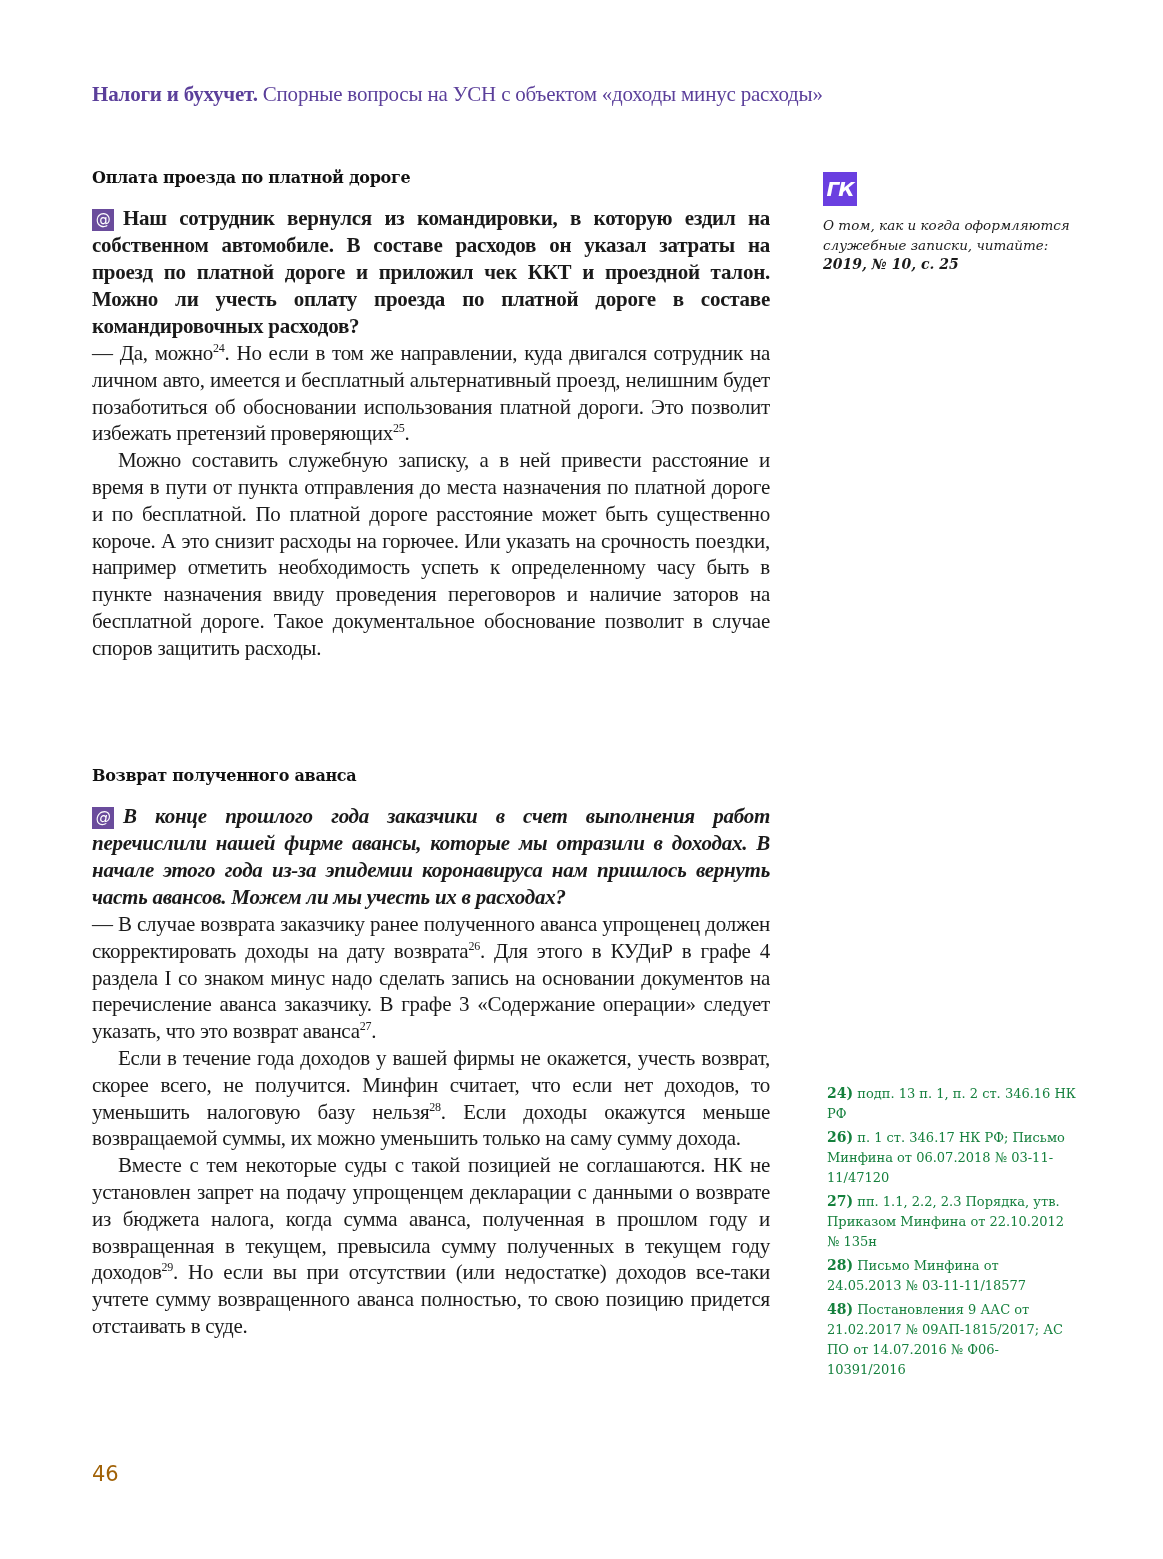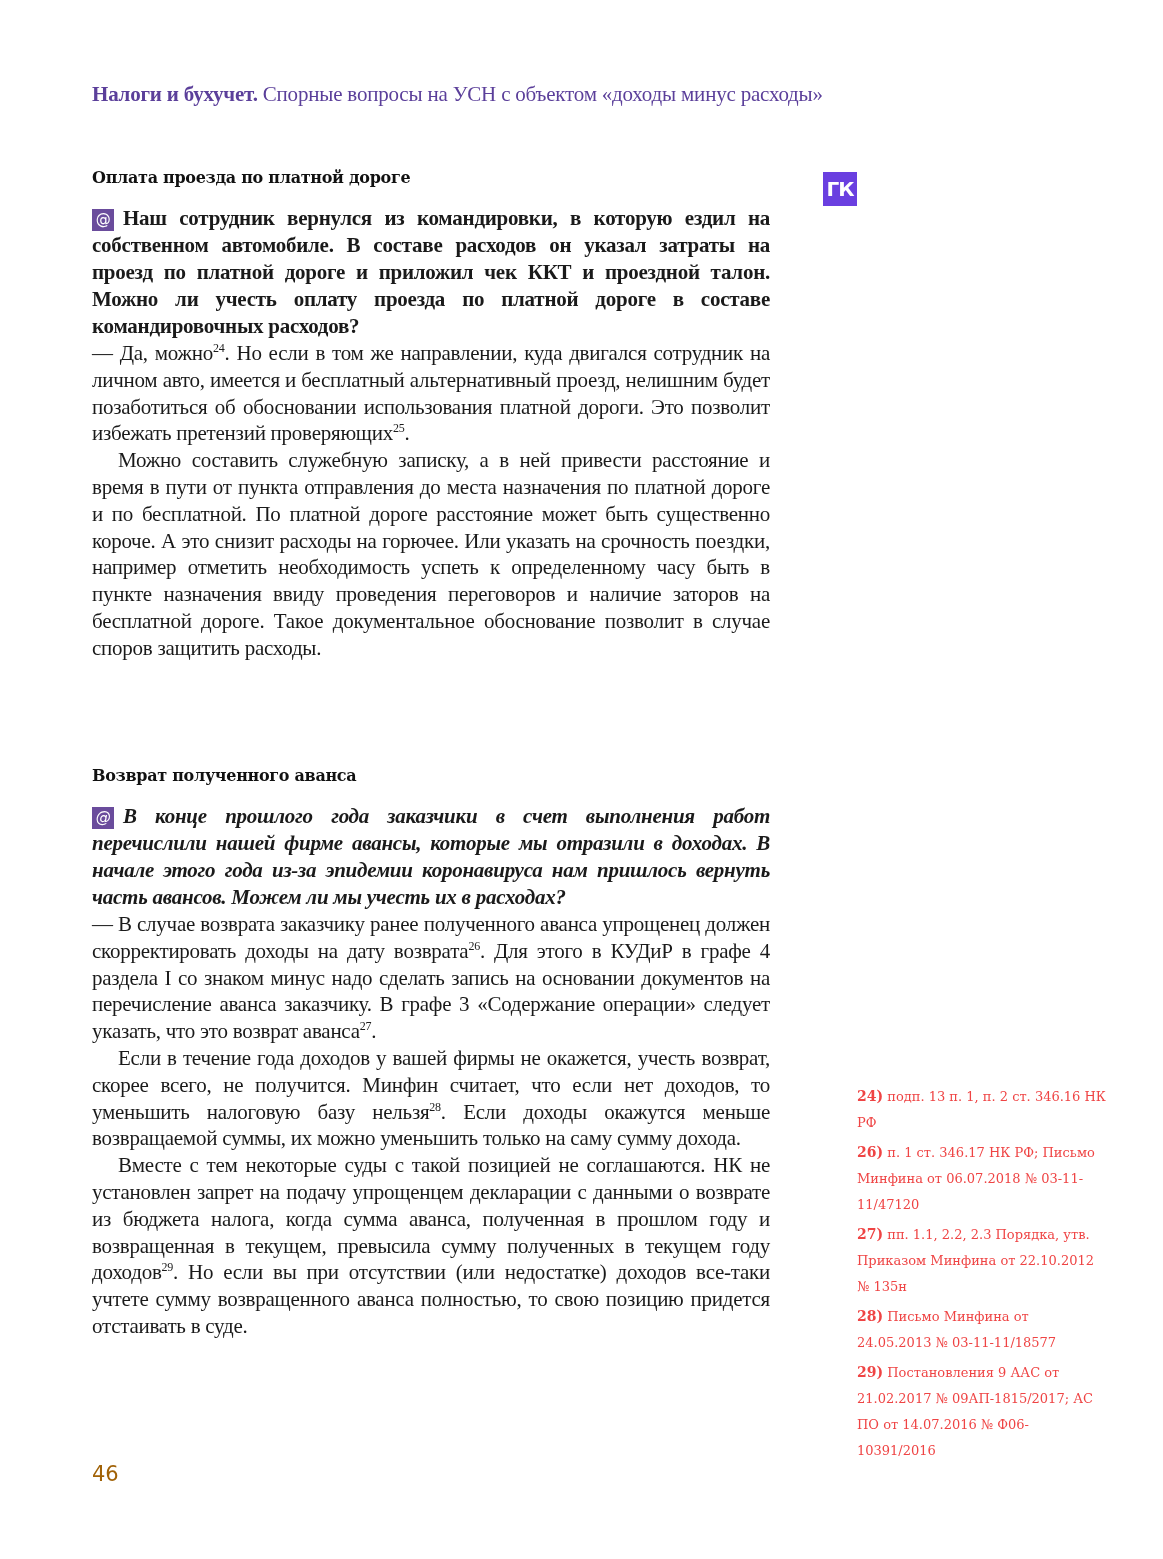--- a/index.html
+++ b/index.html
@@ -18,30 +18,30 @@
   .p { font-size: 21px; line-height: 26.8px; color: #1a1a1a; text-align: justify; letter-spacing: -0.25px; margin: 0; }
   .indent { text-indent: 26px; }
   sup { font-size: 12px; line-height: 0; vertical-align: 8px; }
 
   .at-icon {
     display: inline-block; width: 22px; height: 22px; background: #6a4c9c; color: #fff;
     font-family: "DejaVu Sans", sans-serif; font-size: 15px; line-height: 21px; text-align: center;
     font-weight: normal; vertical-align: 1px; margin-right: 9px;
   }
 
-  .side { position: absolute; left: 823px; width: 250px; font-family: "DejaVu Serif", serif; color: #1a1a1a; }
+  .side { position: absolute; left: 823px; width: 250px; font-family: "DejaVu Serif", serif; color: #1a1a1a; font-style: italic; }
   .gk-logo {
     width: 34px; height: 34px; background: #6a3fe0; color: #fff; position: relative;
     font-family: "DejaVu Sans", sans-serif; font-weight: bold; font-size: 20px; line-height: 34px; text-align: center;
     letter-spacing: -1px;
   }
   .side-note { font-size: 13.5px; line-height: 19.5px; margin-top: 10px; }
   .side-note .ref { font-weight: bold; font-size: 14px; }
 
-  .footnotes { position: absolute; left: 857px; top: 1083px; width: 250px; font-family: "DejaVu Serif", serif; font-size: 13px; line-height: 26px; color: #ef4444; }
+  .footnotes { position: absolute; left: 827px; top: 1083px; width: 250px; font-family: "DejaVu Serif", serif; font-size: 13px; line-height: 20px; color: #15803d; }
   .fn { margin-bottom: 3px; }
   .fn .num { font-weight: bold; font-size: 14px; }
 
   .page-number { position: absolute; left: 92px; top: 1462px; font-family: "DejaVu Sans", sans-serif; font-size: 21px; color: #a16207; }
 </style>
 </head>
 <body>
 
 <div class="running-head">
   <span class="rh-bold">Налоги и бухучет.</span>
@@ -70,23 +70,27 @@
   <p class="p indent">
     <span>Если в течение года доходов у вашей фирмы не окажется, учесть возврат, скорее всего, не получится. Минфин считает, что если нет доходов, то уменьшить налоговую базу нельзя</span><sup>28</sup><span>. Если доходы окажутся меньше возвращаемой суммы, их можно уменьшить только на саму сумму дохода.</span>
   </p>
   <p class="p indent">
     <span>Вместе с тем некоторые суды с такой позицией не соглашаются. НК не установлен запрет на подачу упрощенцем декларации с данными о возврате из бюджета налога, когда сумма аванса, полученная в прошлом году и возвращенная в текущем, превысила сумму полученных в текущем году доходов</span><sup>29</sup><span>. Но если вы при отсутствии (или недостатке) доходов все-таки учтете сумму возвращенного аванса полностью, то свою позицию придется отстаивать в суде.</span>
   </p>
 </div>
 
 <div class="side" style="top:172px;">
   <div class="gk-logo">ГК</div>
+  <div class="side-note">
+    <div>О том, как и когда оформляются служебные записки, читайте:</div>
+    <div class="ref">2019, № 10, с. 25</div>
+  </div>
 </div>
 
 <div class="footnotes">
   <div class="fn"><span class="num">24)</span> <span>подп. 13 п. 1, п. 2 ст. 346.16 НК РФ</span></div>
   <div class="fn"><span class="num">26)</span> <span>п. 1 ст. 346.17 НК РФ; Письмо Минфина от 06.07.2018 № 03-11-11/47120</span></div>
   <div class="fn"><span class="num">27)</span> <span>пп. 1.1, 2.2, 2.3 Порядка, утв. Приказом Минфина от 22.10.2012 № 135н</span></div>
   <div class="fn"><span class="num">28)</span> <span>Письмо Минфина от 24.05.2013 № 03-11-11/18577</span></div>
-  <div class="fn"><span class="num">29)</span> <span>Постановления 9 ААС от 21.02.2017 № 09АП-1815/2017; АС ПО от 14.07.2016 № Ф06-10391/2016</span></div>
+  <div class="fn"><span class="num">48)</span> <span>Постановления 9 ААС от 21.02.2017 № 09АП-1815/2017; АС ПО от 14.07.2016 № Ф06-10391/2016</span></div>
 </div>
 
 <div class="page-number">46</div>
 
 </body></html>

